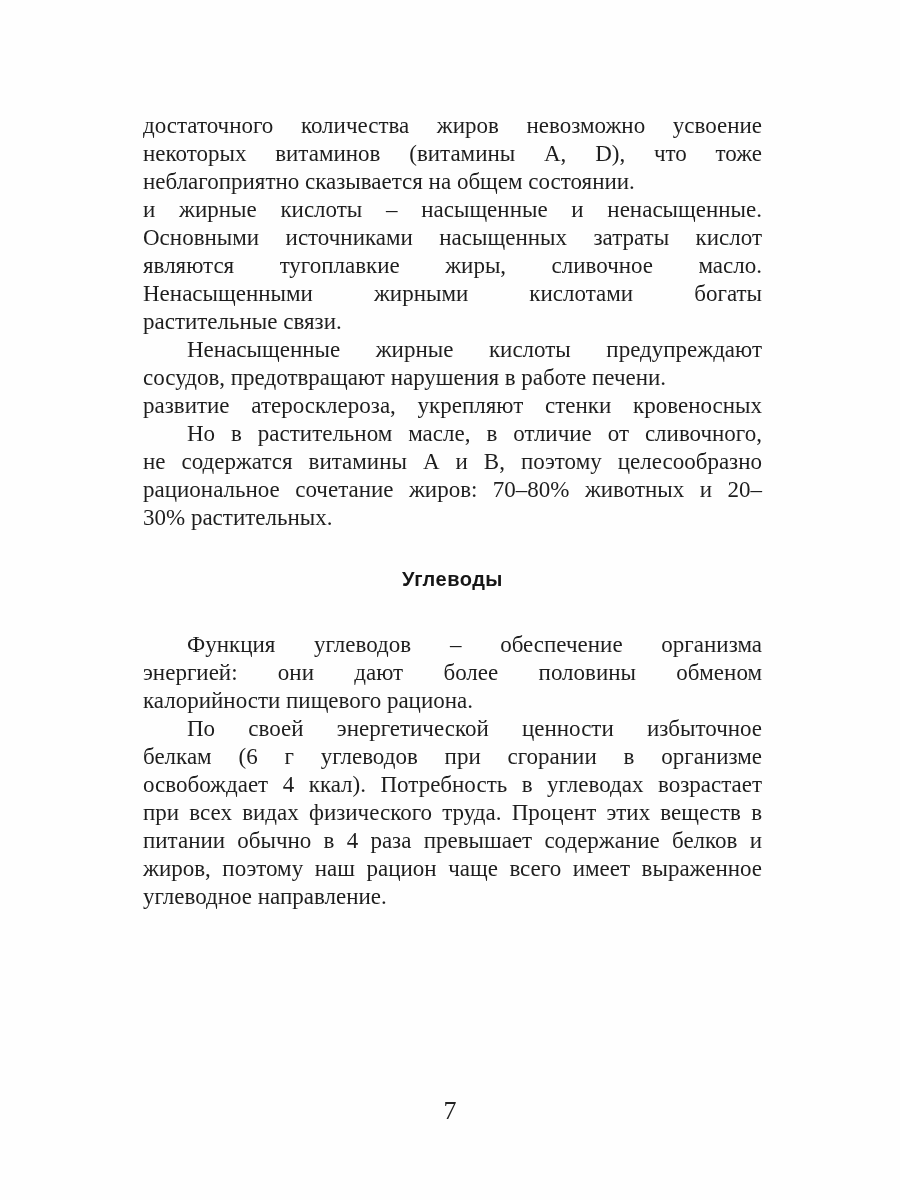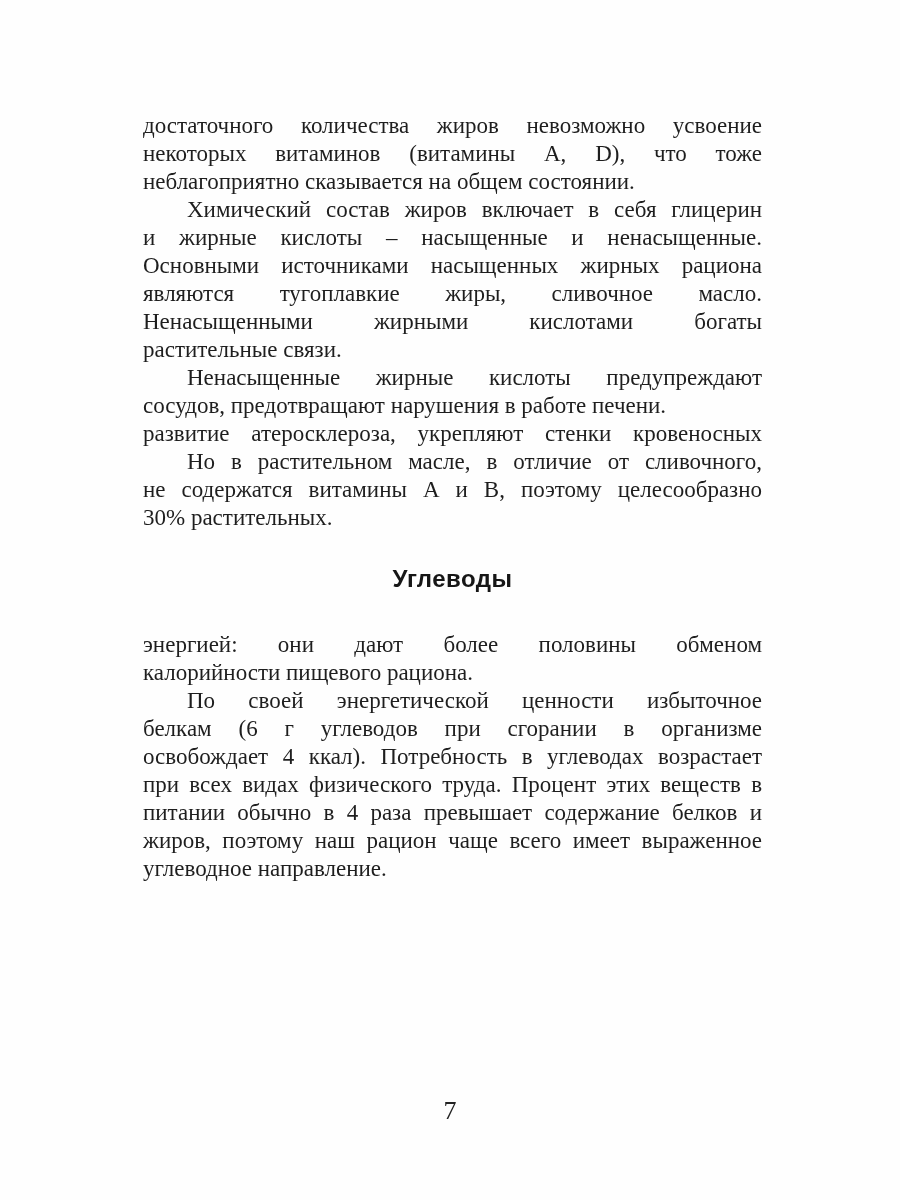--- a/index.html
+++ b/index.html
@@ -33,21 +33,21 @@
     text-align-last: left;
   }
   .line.indent {
     text-indent: 44px;
   }
   .section-heading {
     margin: 32px 0 37px 0;
     text-align: center;
     font-family: "Liberation Sans", sans-serif;
     font-weight: bold;
-    font-size: 24px;
+    font-size: 20px;
     line-height: 30px;
     color: #161616;
     letter-spacing: 0.5px;
   }
   .page-number {
     position: absolute;
     left: 0;
     top: 1096px;
     width: 900px;
     text-align: center;
@@ -60,39 +60,40 @@
 <body>
 
 <div class="sheet">
   <div class="text-column" id="text-column">
       <div class="para">
         <div class="line">достаточного количества жиров невозможно усвоение</div>
         <div class="line">некоторых витаминов (витамины А, D), что тоже</div>
         <div class="line last-left">неблагоприятно сказывается на общем состоянии.</div>
       </div>
       <div class="para">
-        <div class="line indent">Химический состав жиров включает в себя глицерин</div>
         <div class="line">и жирные кислоты – насыщенные и ненасыщенные.</div>
-        <div class="line">Основными источниками насыщенных жирных рациона</div>
+        <div class="line">Основными источниками насыщенных затраты кислот</div>
         <div class="line">являются тугоплавкие жиры, сливочное масло.</div>
         <div class="line">Ненасыщенными жирными кислотами богаты</div>
         <div class="line last-left">растительные связи.</div>
       </div>
       <div class="para">
         <div class="line indent">Ненасыщенные жирные кислоты предупреждают</div>
         <div class="line last-left">сосудов, предотвращают нарушения в работе печени.</div>
         <div class="line">развитие атеросклероза, укрепляют стенки кровеносных</div>
       </div>
       <div class="para">
         <div class="line indent">Но в растительном масле, в отличие от сливочного,</div>
         <div class="line">не содержатся витамины А и В, поэтому целесообразно</div>
+        <div class="line">рациональное сочетание жиров: 70–80% животных и 20–</div>
         <div class="line last-left">30% растительных.</div>
       </div>
       <div class="section-heading">Углеводы</div>
       <div class="para">
+        <div class="line indent">Функция углеводов – обеспечение организма</div>
         <div class="line">энергией: они дают более половины обменом</div>
         <div class="line last-left">калорийности пищевого рациона.</div>
       </div>
       <div class="para">
         <div class="line indent">По своей энергетической ценности избыточное</div>
         <div class="line">белкам (6 г углеводов при сгорании в организме</div>
         <div class="line">освобождает 4 ккал). Потребность в углеводах возрастает</div>
         <div class="line">при всех видах физического труда. Процент этих веществ в</div>
         <div class="line">питании обычно в 4 раза превышает содержание белков и</div>
         <div class="line">жиров, поэтому наш рацион чаще всего имеет выраженное</div>

